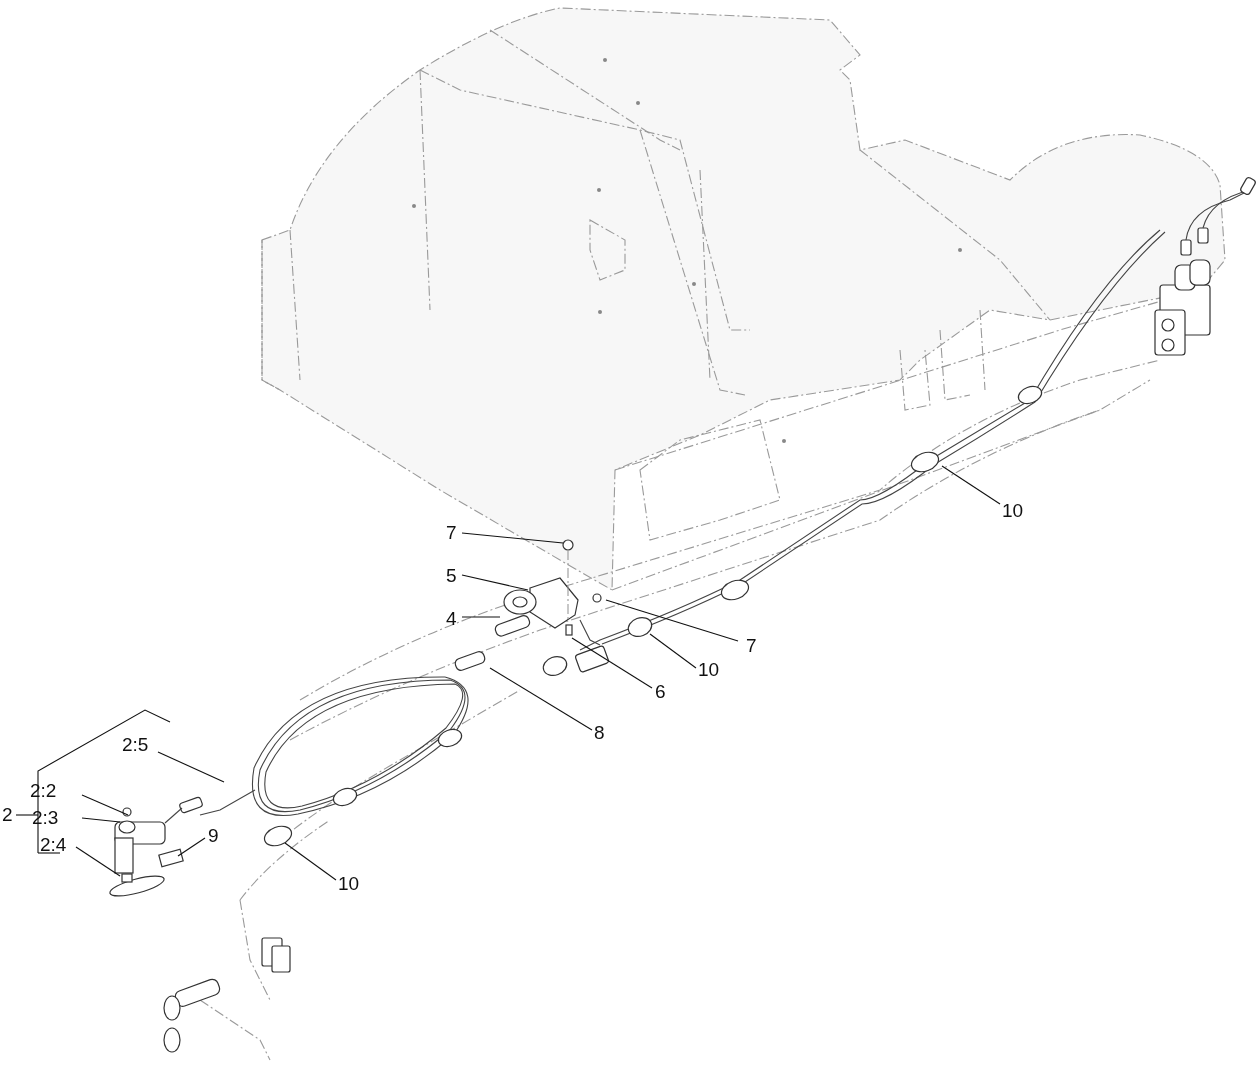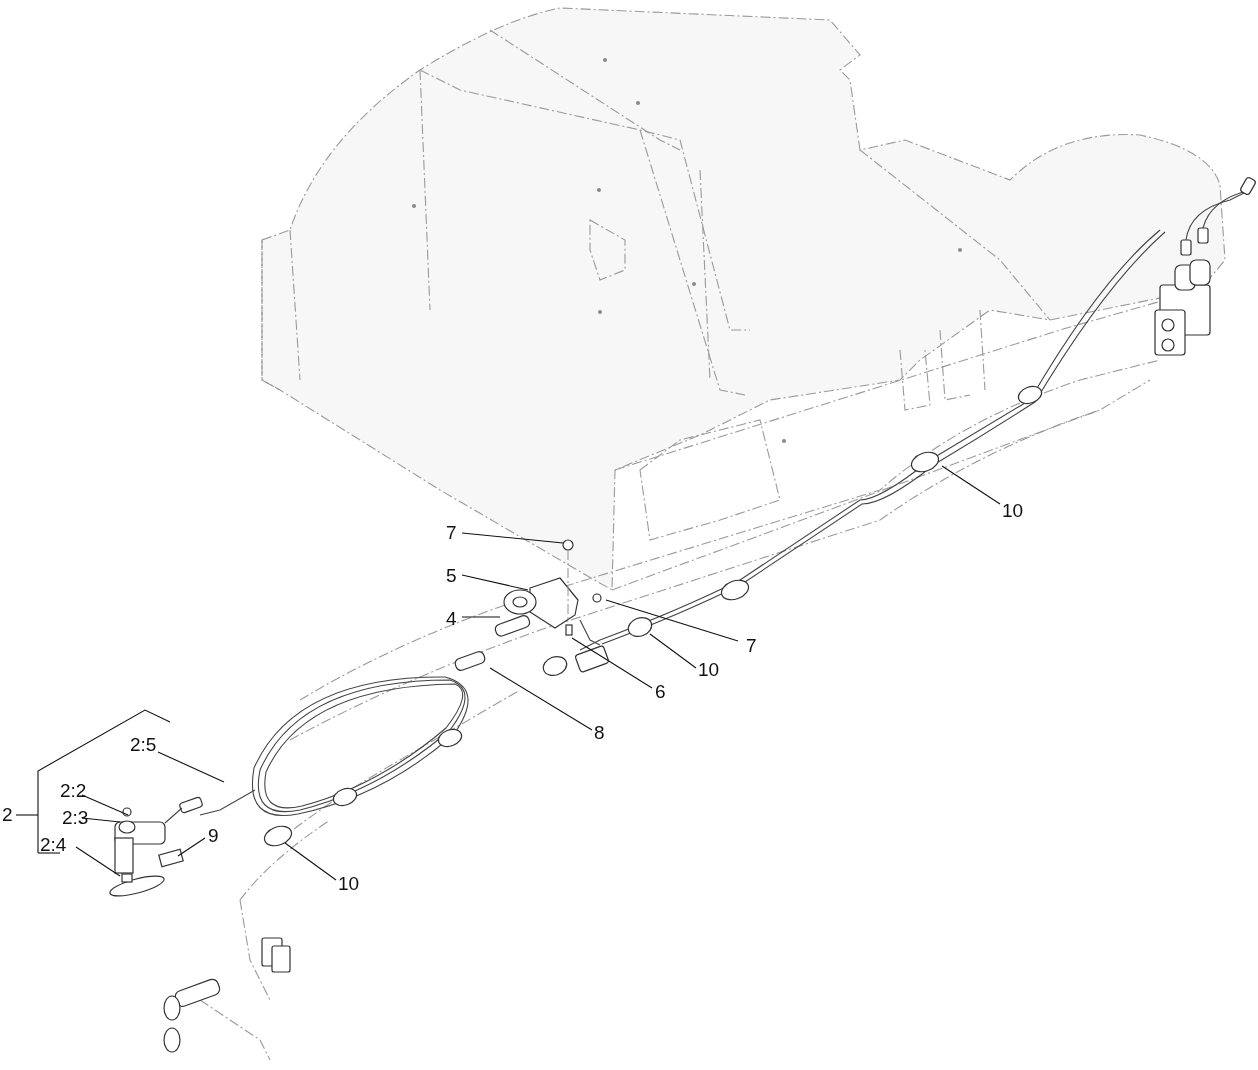--- a/index.html
+++ b/index.html
@@ -149,20 +149,20 @@
 
   
   <span class="callout" style="left:446px;top:523px">7</span>
   <span class="callout" style="left:446px;top:566px">5</span>
   <span class="callout" style="left:446px;top:609px">4</span>
   <span class="callout" style="left:746px;top:636px">7</span>
   <span class="callout" style="left:1002px;top:501px">10</span>
   <span class="callout" style="left:698px;top:660px">10</span>
   <span class="callout" style="left:655px;top:682px">6</span>
   <span class="callout" style="left:594px;top:723px">8</span>
-  <span class="callout" style="left:130px;top:735px">2:5</span>
+  <span class="callout" style="left:122px;top:735px">2:5</span>
   <span class="callout" style="left:2px;top:805px">2</span>
-  <span class="callout" style="left:60px;top:781px">2:2</span>
-  <span class="callout" style="left:62px;top:808px">2:3</span>
+  <span class="callout" style="left:30px;top:781px">2:2</span>
+  <span class="callout" style="left:32px;top:808px">2:3</span>
   <span class="callout" style="left:40px;top:835px">2:4</span>
   <span class="callout" style="left:208px;top:826px">9</span>
   <span class="callout" style="left:338px;top:874px">10</span>
 </div>
 
 </body></html>

